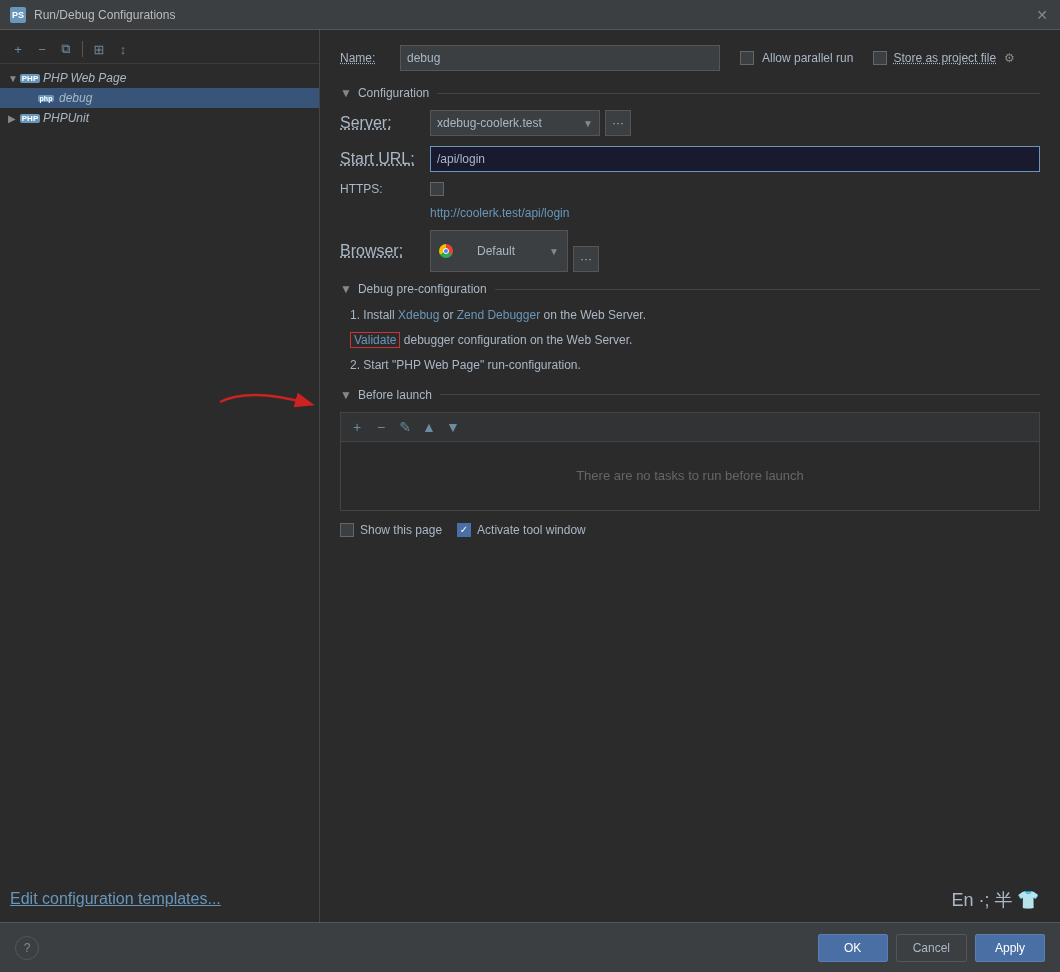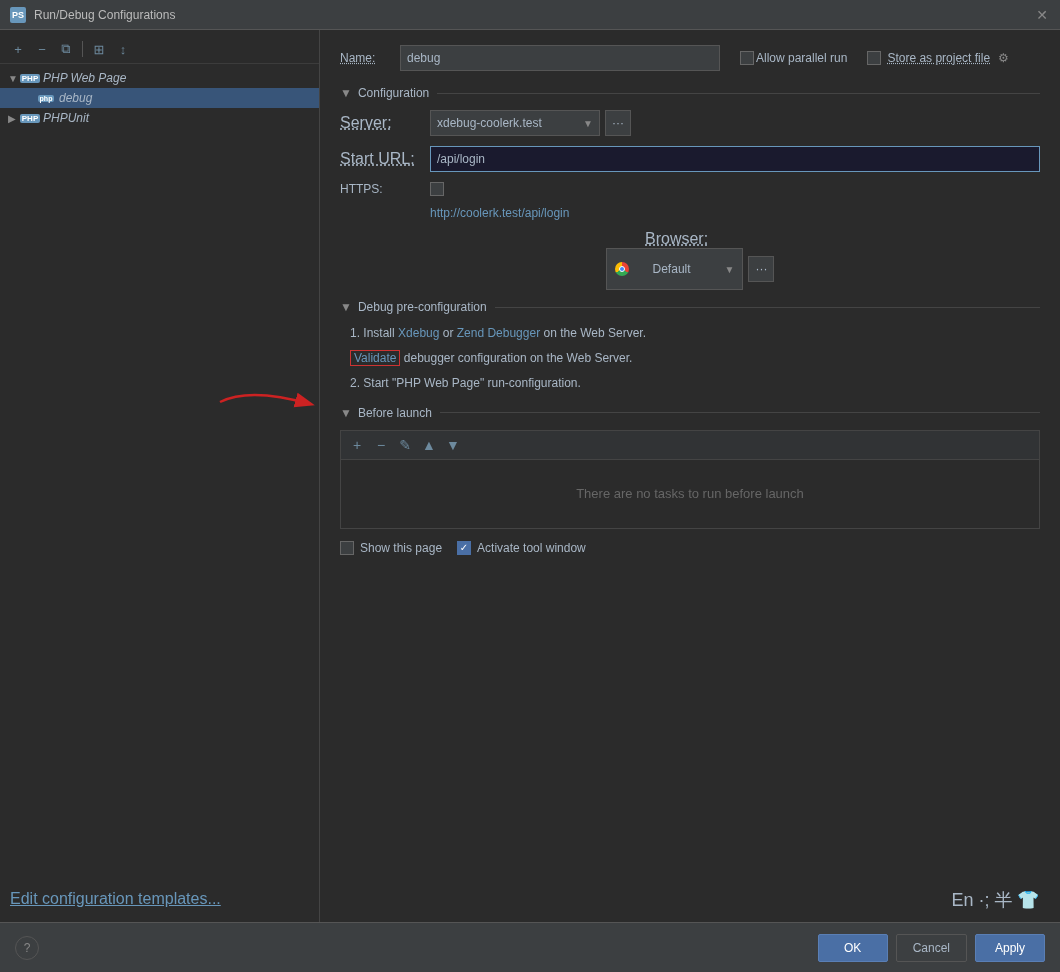--- a/index.html
+++ b/index.html
@@ -147,21 +147,21 @@
       color: #a9b7c6;
       padding: 3px 6px;
       font-size: 12px;
       height: 26px;
       max-width: 320px;
     }
     .parallel-run {
       display: flex;
       align-items: flex-start;
       margin-left: 20px;
-      gap: 2px;
+      gap: 8px;
       color: #a9b7c6;
       font-size: 12px;
     }
     .store-project {
       display: flex;
       align-items: center;
       margin-left: 20px;
       gap: 6px;
       color: #a9b7c6;
       font-size: 12px;
@@ -206,21 +206,21 @@
       text-decoration-style: dotted;
     }
     .form-label-plain {
       min-width: 90px;
       color: #a9b7c6;
       font-size: 12px;
     }
 
     .select-wrapper {
       display: flex;
-      align-items: center;
+      align-items: flex-end;
       gap: 5px;
     }
     .dropdown {
       background: #3c3f41;
       border: 1px solid #555;
       color: #a9b7c6;
       padding: 2px 6px;
       font-size: 12px;
       height: 26px;
       display: flex;
@@ -539,21 +539,21 @@
       <input class="url-input" type="text" value="/api/login" style="">
     </div>
 
     <div class="form-row">
       <span class="form-label-plain">HTTPS:</span>
       <div class="checkbox"></div>
     </div>
 
     <a class="url-link">http://coolerk.test/api/login</a>
 
-    <div class="form-row" style=" flex-direction: column;">
+    <div class="form-row" style="">
       <span class="form-label">Browser:</span>
       <div class="select-wrapper">
         <div class="browser-dropdown">
           <div class="chrome-icon">
             <div class="chrome-inner"></div>
           </div>
           <span>Default</span>
           <span class="dropdown-arrow" style="margin-left:10px;">▼</span>
         </div>
         <div class="small-btn">···</div>

